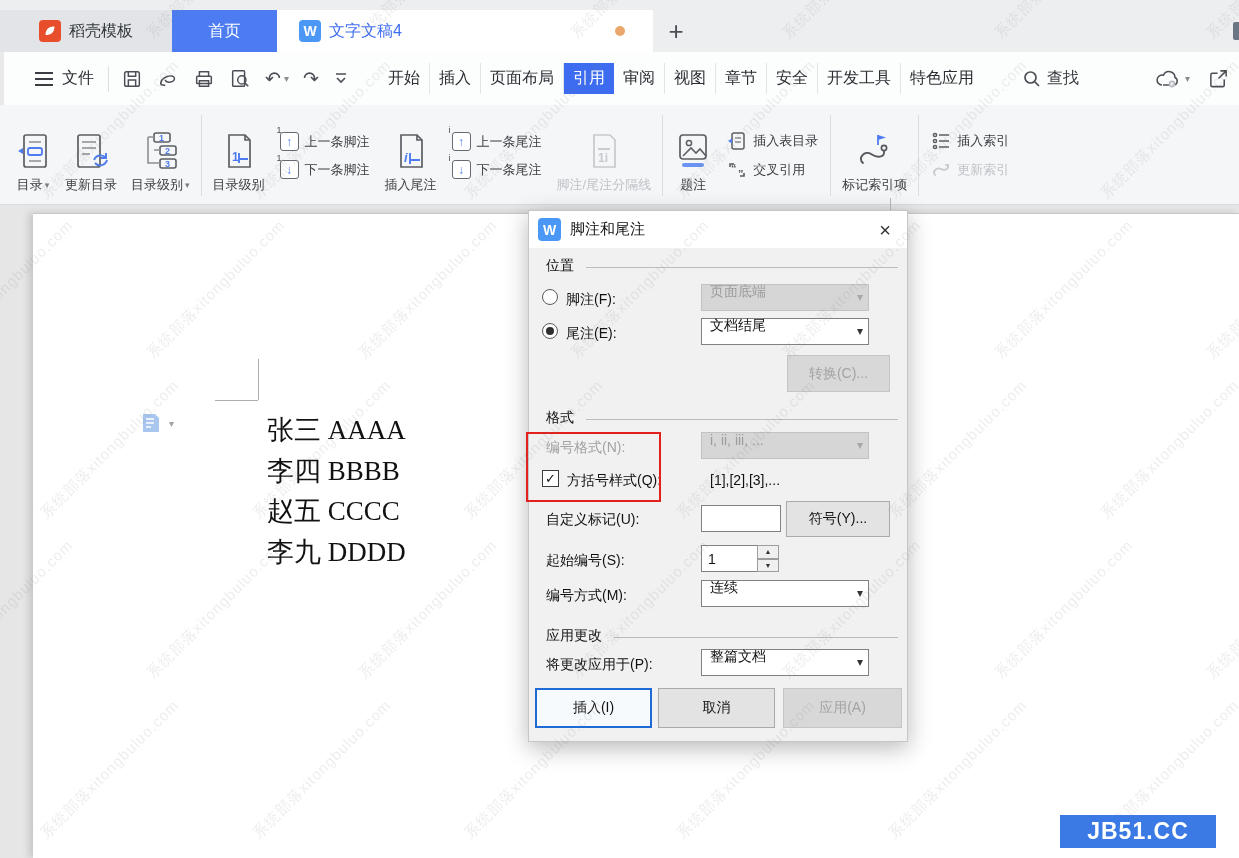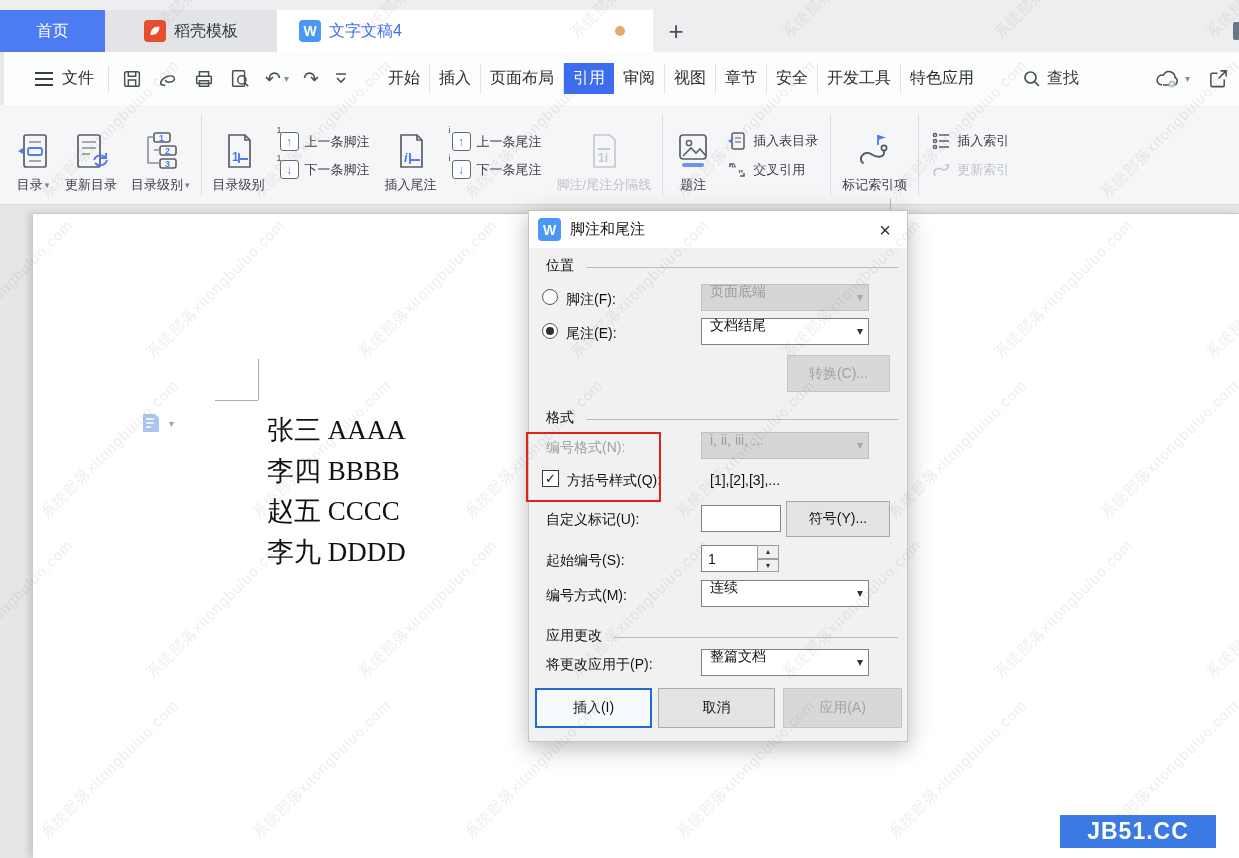--- a/index.html
+++ b/index.html
@@ -85,31 +85,31 @@
 
   
   .wm-layer { position:absolute; inset:0; z-index:40; pointer-events:none; overflow:hidden; }
   .wm { position:absolute; font-size:15px; letter-spacing:1px; color:rgba(125,125,125,.14); transform:rotate(-45deg); white-space:nowrap; }
   .badge { position:absolute; left:1060px; top:815px; width:156px; height:33px; background:#3b7ae4; color:#fff; font-weight:bold; font-size:23px; letter-spacing:1px; display:flex; align-items:center; justify-content:center; z-index:45; }
 </style>
 </head>
 <body>
 
 <div class="tabbar">
-  <div class="tab tab-home">
-      <span>首页</span>
-    </div>
   <div class="tab tab-docer">
     <span class="docer-ic">
       <svg width="14" height="14" viewBox="0 0 14 14">
           <path d="M2.5 11 C2.5 5 6 2.5 11.5 2.5 C11.5 8.5 8 11 2.5 11 Z" fill="#fff"></path>
         </svg>
     </span>
     <span>稻壳模板</span>
   </div>
+  <div class="tab tab-home">
+      <span>首页</span>
+    </div>
   <div class="tab tab-doc">
     <span class="w-ic">W</span>
     <span>文字文稿4</span>
     <span class="tab-dot"></span>
   </div>
   <div class="newtab">+</div>
   <div class="win-sliver"></div>
 </div>
 
 <div class="menubar">

